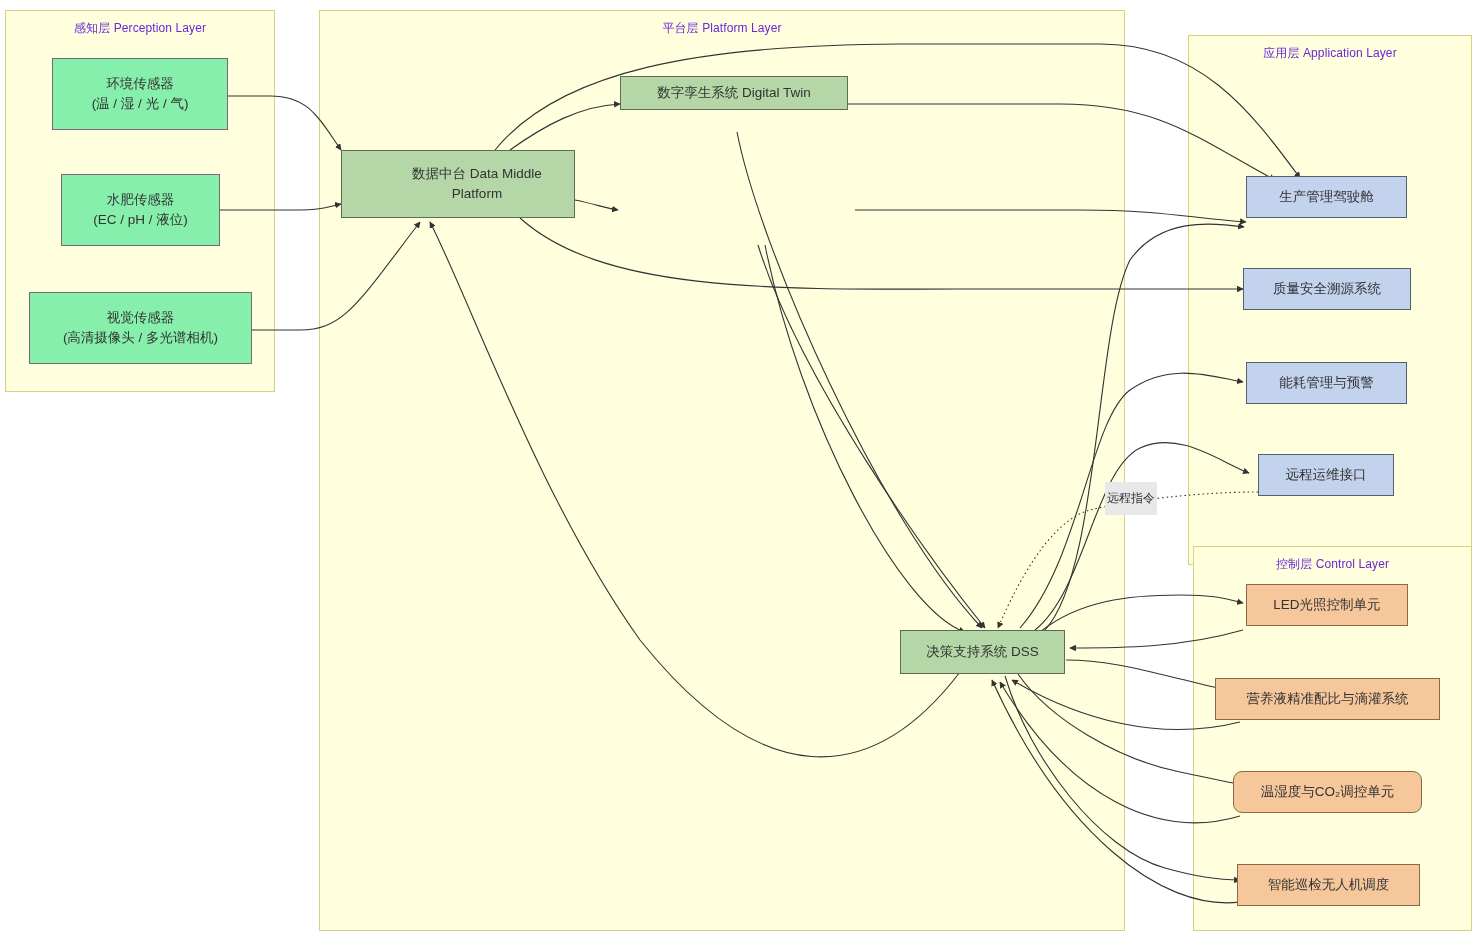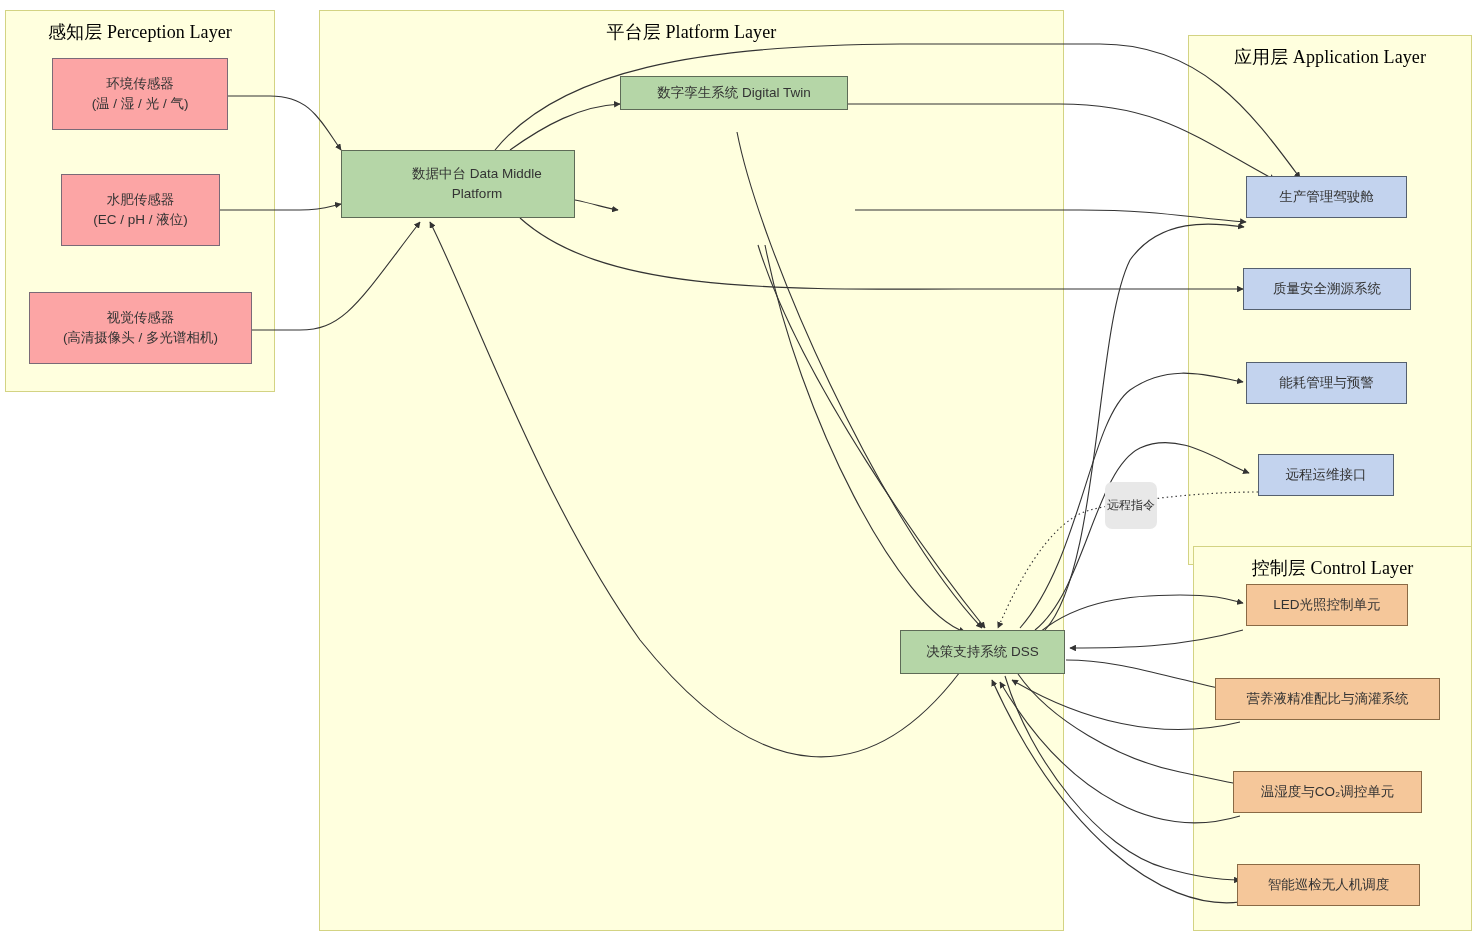--- a/index.html
+++ b/index.html
@@ -29,62 +29,60 @@
     background: #ffffde;
     border: 1px solid #d3d383;
     box-sizing: border-box;
   }
   .cluster-title {
     position: absolute;
     top: 9px;
     left: 0;
     width: 100%;
     text-align: center;
-    font-size: 18px;
-    color: #000000;
+    font-size: 12px;
+    color: #6d28d9;
     letter-spacing: .1px;
-    font-family: Liberation Serif, serif;
   }
   .node {
     position: absolute;
     box-sizing: border-box;
     display: flex;
     align-items: center;
     justify-content: center;
     text-align: center;
     font-size: 13.5px;
     line-height: 1.45;
     color: #333333;
     border: 1px solid #666666;
     padding: 2px 6px;
   }
-  .n-sensor { background: #fca5a5; border-color: #7a6a77; }
+  .n-sensor { background: #86efac; border-color: #7a6a77; }
   .n-platform { background: #b5d6a7; border-color: #5e6b57; }
   .n-app { background: #c3d3ee; border-color: #55606f; }
   .n-control { background: #f5c79a; border-color: #8a6a45; }
   .edge-label {
     position: absolute;
     font-size: 12px;
     color: #333333;
     background: #e8e8e8;
-    padding: 15px 2px;
+    padding: 8px 2px;
     white-space: nowrap;
-    border-radius: 7px;
   }
 </style>
 </head>
 <body>
 
 <div id="canvas">
 
   <div class="cluster" style="left:5px; top:10px; width:270px; height:382px;">
     <div class="cluster-title">感知层 Perception Layer</div>
   </div>
 
-  <div class="cluster" style="left:319px; top:10px; width:745px; height:921px;">
+  <div class="cluster" style="left:319px; top:10px; width:806px; height:921px;">
     <div class="cluster-title">平台层 Platform Layer</div>
   </div>
 
   <div class="cluster" style="left:1188px; top:3px; width:284px; height:530px;margin-top:32px;">
     <div class="cluster-title">应用层 Application Layer</div>
   </div>
 
   <div class="cluster" style="left:1193px; top:546px; width:279px; height:385px;">
     <div class="cluster-title">控制层 Control Layer</div>
   </div>
@@ -196,21 +194,21 @@
   </div>
 
   <div class="node n-control" style="left:1215px; top:678px; width:225px; height:42px;">
     <span>营养液精准配比与滴灌系统</span>
   </div>
 
   <div class="node n-control" style="left:1246px; top:584px; width:162px; height:42px;">
     <span>LED光照控制单元</span>
   </div>
 
-  <div class="node n-control" style="left:1233px; top:771px; width:189px; height:42px;">
+  <div class="node n-control" style="left:1233px; top:771px; width:189px; height:42px;border-radius:9px;">
     <span>温湿度与CO₂调控单元</span>
   </div>
 
   <div class="node n-control" style="left:1237px; top:864px; width:183px; height:42px;">
     <span>智能巡检无人机调度</span>
   </div>
 
 </div>
 
 </body></html>

